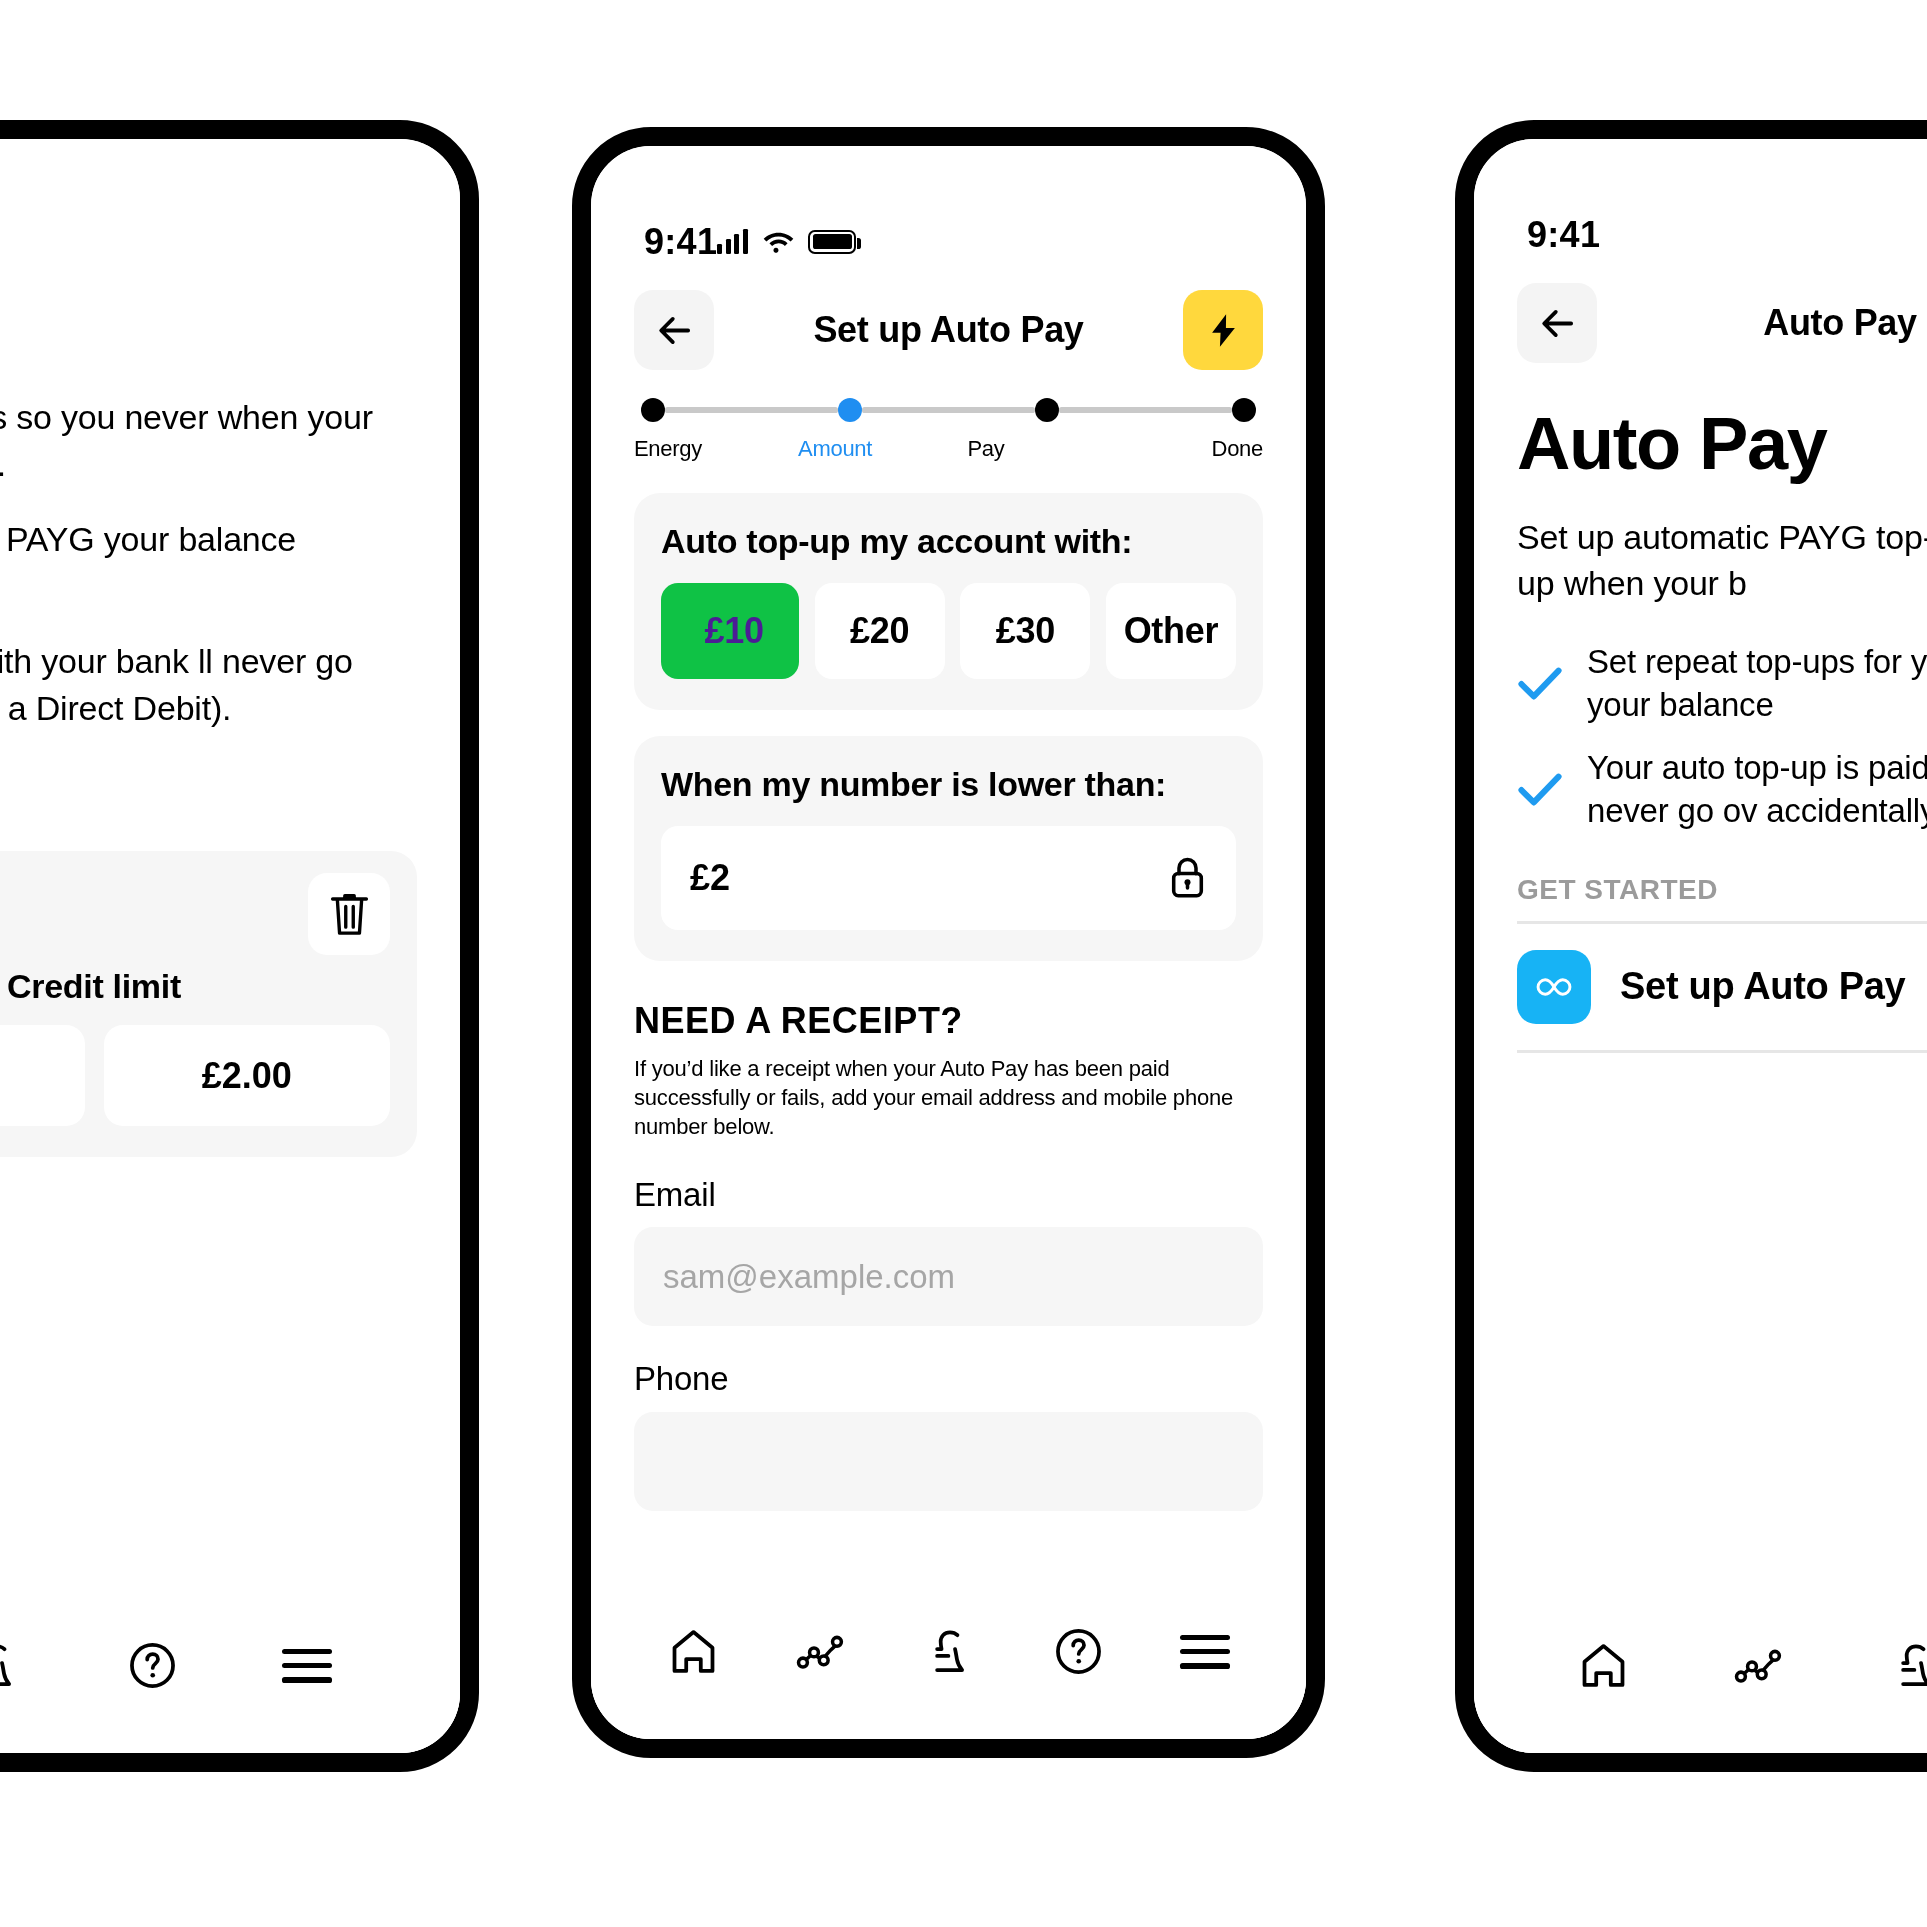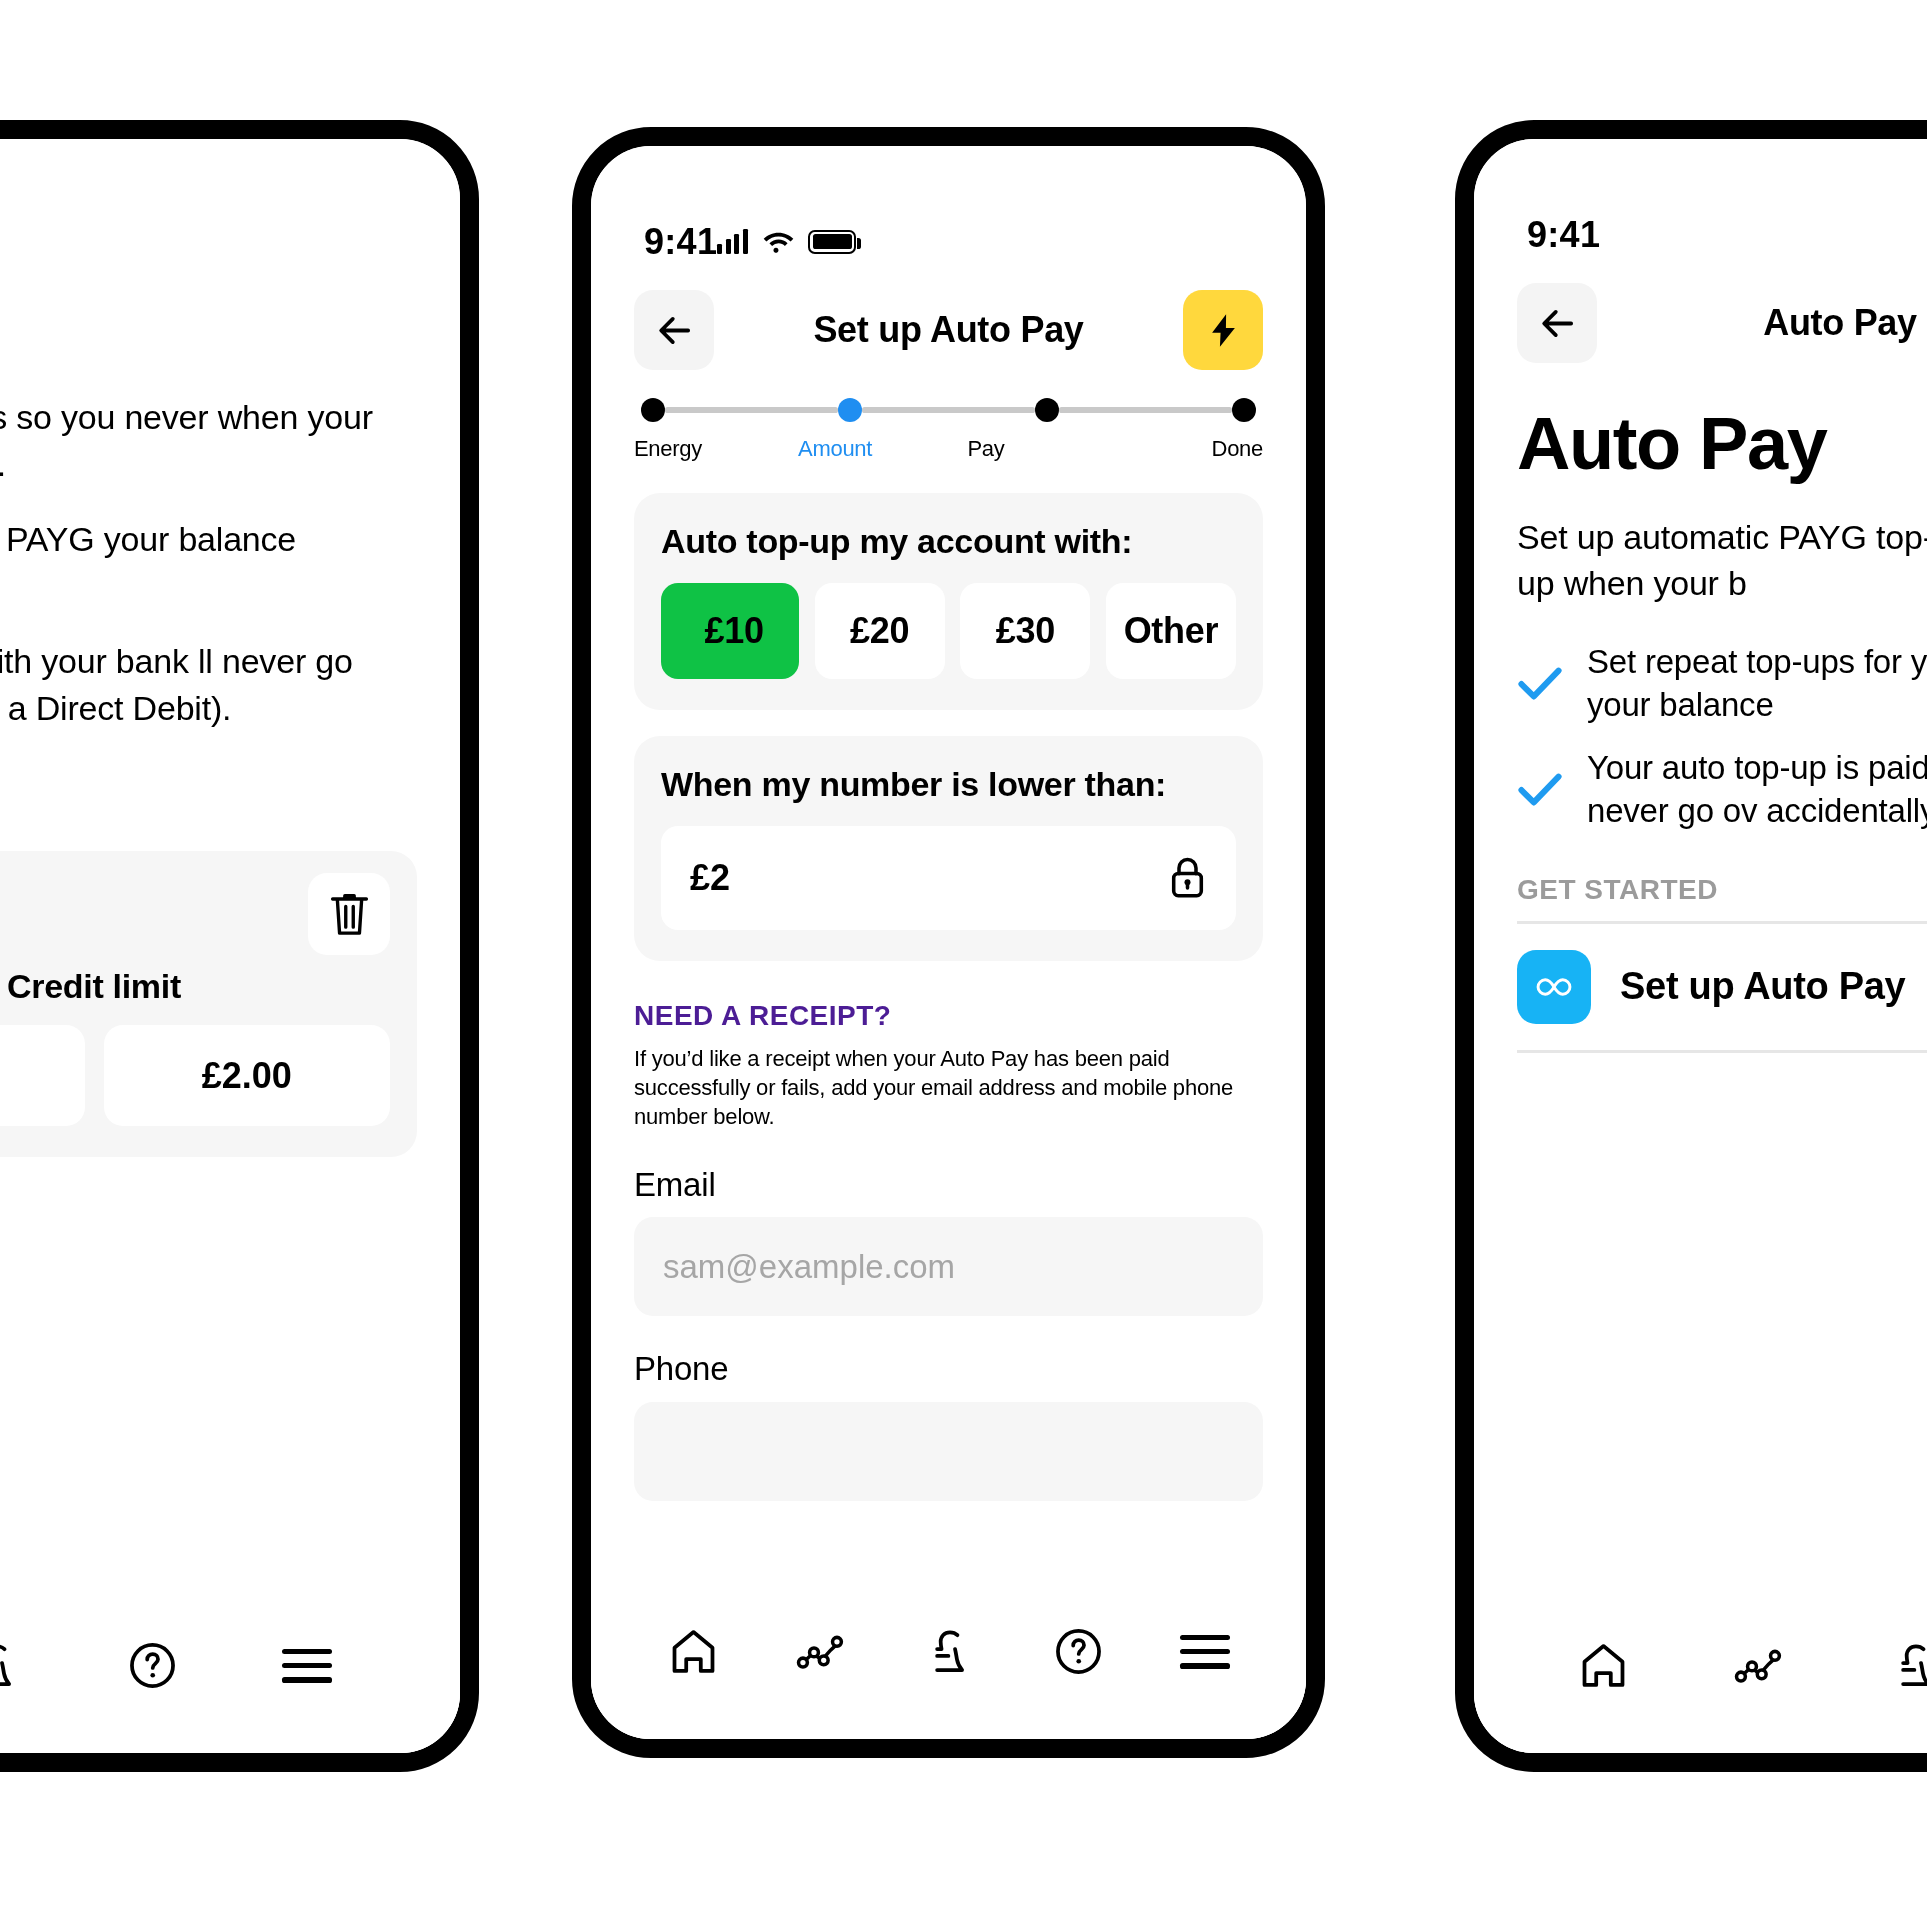--- a/index.html
+++ b/index.html
@@ -116,34 +116,34 @@
     font-size: 34px; font-weight: 700; color: #000; letter-spacing: -0.3px;
     margin-bottom: 22px;
   }
   .amount-row { display: flex; gap: 15.4px; }
   .amount-btn {
     flex: 1 1 0; height: 96px; border-radius: 17px; background: #ffffff;
     display:flex; align-items:center; justify-content:center;
     font-size: 36px; font-weight: 700; color: #000; cursor: pointer;
     letter-spacing: -0.3px;
   }
-  .amount-btn.selected { background: #0fc245; color: #000000; padding-left: 8px; }
+  .amount-btn.selected { background: #0fc245; color: #4c1d95; padding-left: 8px; }
 
   .threshold-field {
     background: #ffffff; border-radius: 17px; height: 104px;
     display:flex; align-items:center; justify-content:space-between;
     padding: 0 29px; cursor: pointer;
   }
   .threshold-field .val { font-size: 36px; font-weight: 600; color: #000; }
   .lock-icon svg { width: 39px; height: 46px; display:block; }
 
   
   .receipt-block { padding: 39px 43px 0 43px; }
   .kicker {
-    font-size: 28px; font-weight: 600; color: #4c1d95;
+    font-size: 36px; font-weight: 600; color: #000000;
     letter-spacing: 0.5px; margin-bottom: 12px;
   }
   .body-text {
     font-size: 22px; line-height: 1.33; color: #000; letter-spacing: -0.2px;
   }
   .field-label {
     font-size: 33px; font-weight: 400; color: #000; margin: 34px 0 13.7px 0;
     letter-spacing: -0.2px;
   }
   .text-input {

